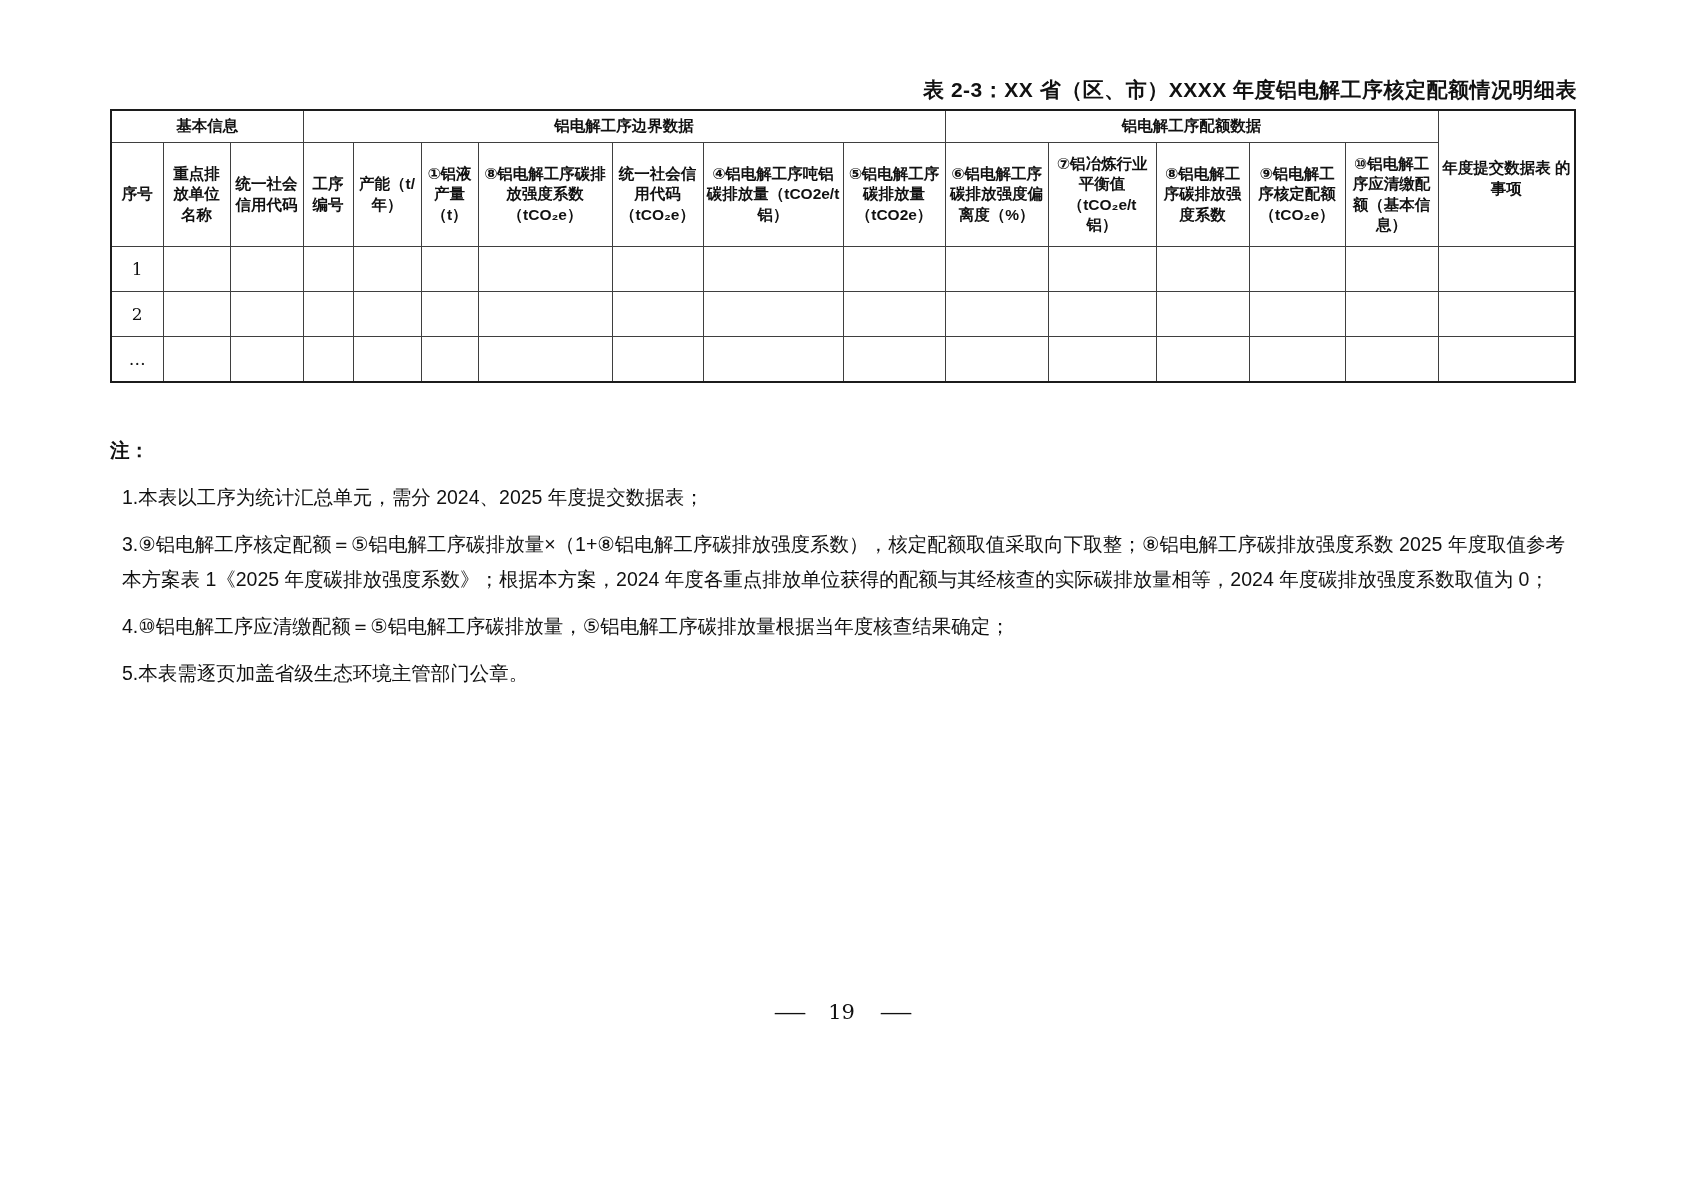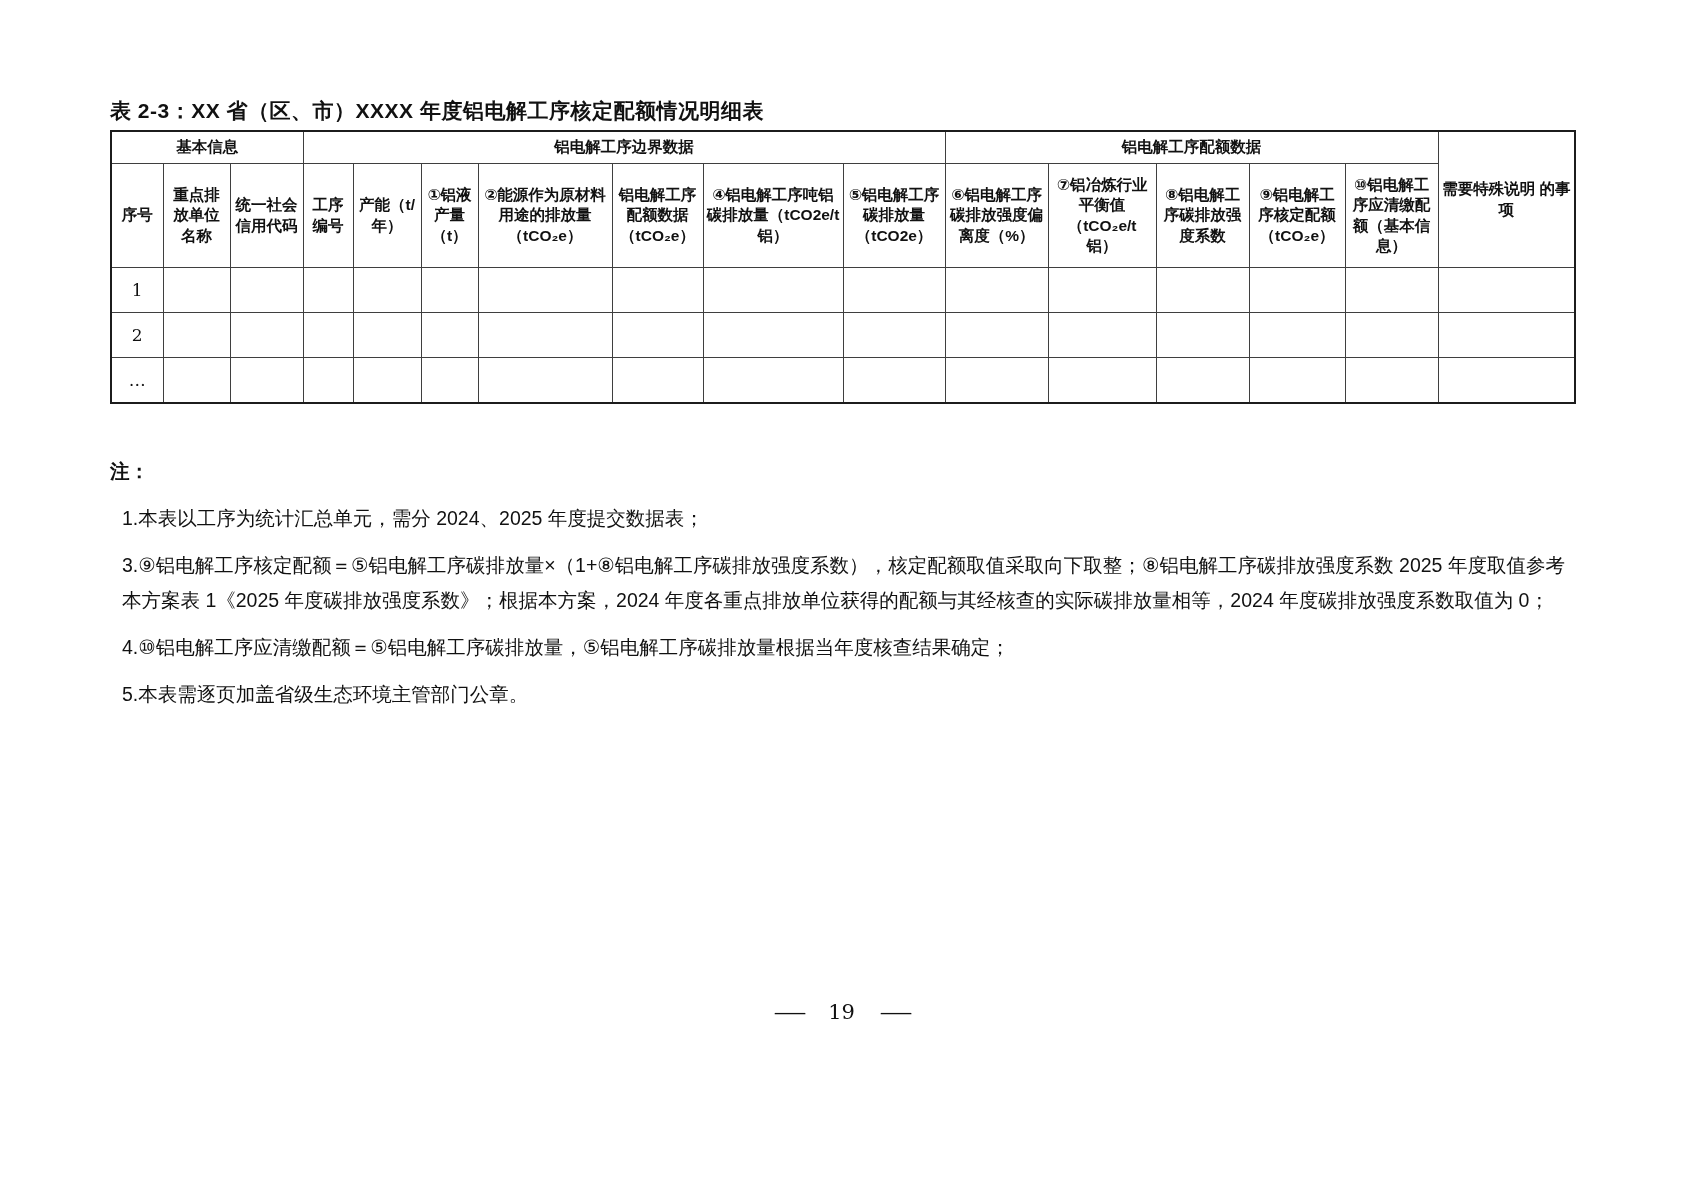--- a/index.html
+++ b/index.html
@@ -16,22 +16,22 @@
     background: #ffffff;
     overflow: hidden;
   }
   .content {
     position: absolute;
     left: 110px;
     top: 0;
     width: 1467px;
   }
   .doc-title {
-    margin-top: 97px;
-    text-align: left;
+    margin-top: 76px;
+    text-align: right;
     font-size: 21px;
     font-weight: 700;
     letter-spacing: 0.5px;
     font-family: "Liberation Sans", "DejaVu Sans", sans-serif;
   }
   table.quota {
     margin-top: 5px;
     border-collapse: collapse;
     table-layout: fixed;
     width: 1464px;
@@ -113,32 +113,32 @@
           <col style="width: 93px;">
           <col style="width: 96px;">
           <col style="width: 93px;">
           <col style="width: 137px;">
         </colgroup>
       <thead id="table-head">
           <tr class="group-row">
             <th colspan="3">基本信息</th>
             <th colspan="7">铝电解工序边界数据</th>
             <th colspan="5">铝电解工序配额数据</th>
-            <th colspan="1" rowspan="2">需要特殊说明
+            <th colspan="1" rowspan="2">年度提交数据表
 的事项</th>
           </tr>
           <tr class="header-row">
             <th>序号</th>
             <th>重点排放单位名称</th>
             <th>统一社会信用代码</th>
             <th>工序编号</th>
             <th>产能（t/年）</th>
             <th>①铝液产量（t）</th>
-            <th>②能源作为原材料用途的排放量（tCO₂e）</th>
-            <th>铝电解工序配额数据（tCO₂e）</th>
+            <th>⑧铝电解工序碳排放强度系数（tCO₂e）</th>
+            <th>统一社会信用代码（tCO₂e）</th>
             <th>④铝电解工序吨铝碳排放量（tCO2e/t 铝）</th>
             <th>⑤铝电解工序碳排放量（tCO2e）</th>
             <th>⑥铝电解工序碳排放强度偏离度（%）</th>
             <th>⑦铝冶炼行业平衡值（tCO₂e/t 铝）</th>
             <th>⑧铝电解工序碳排放强度系数</th>
             <th>⑨铝电解工序核定配额（tCO₂e）</th>
             <th>⑩铝电解工序应清缴配额（基本信息）</th>
           </tr>
         </thead>
       <tbody id="table-body">

